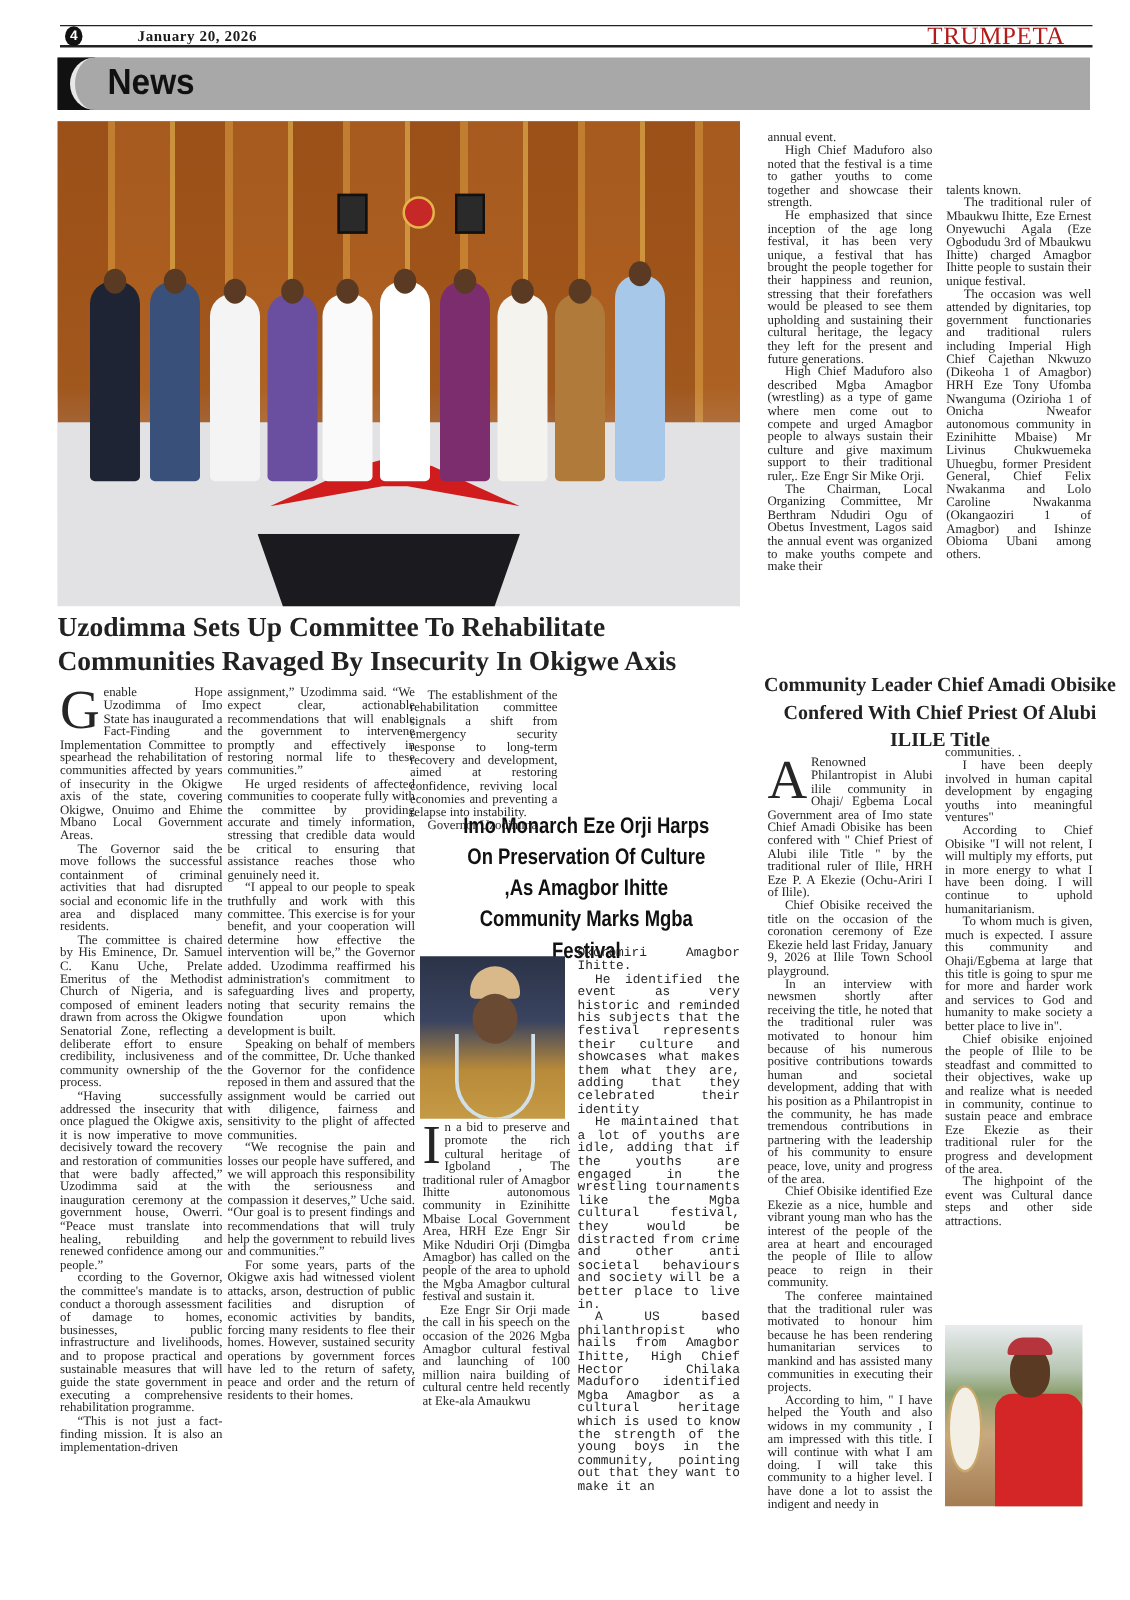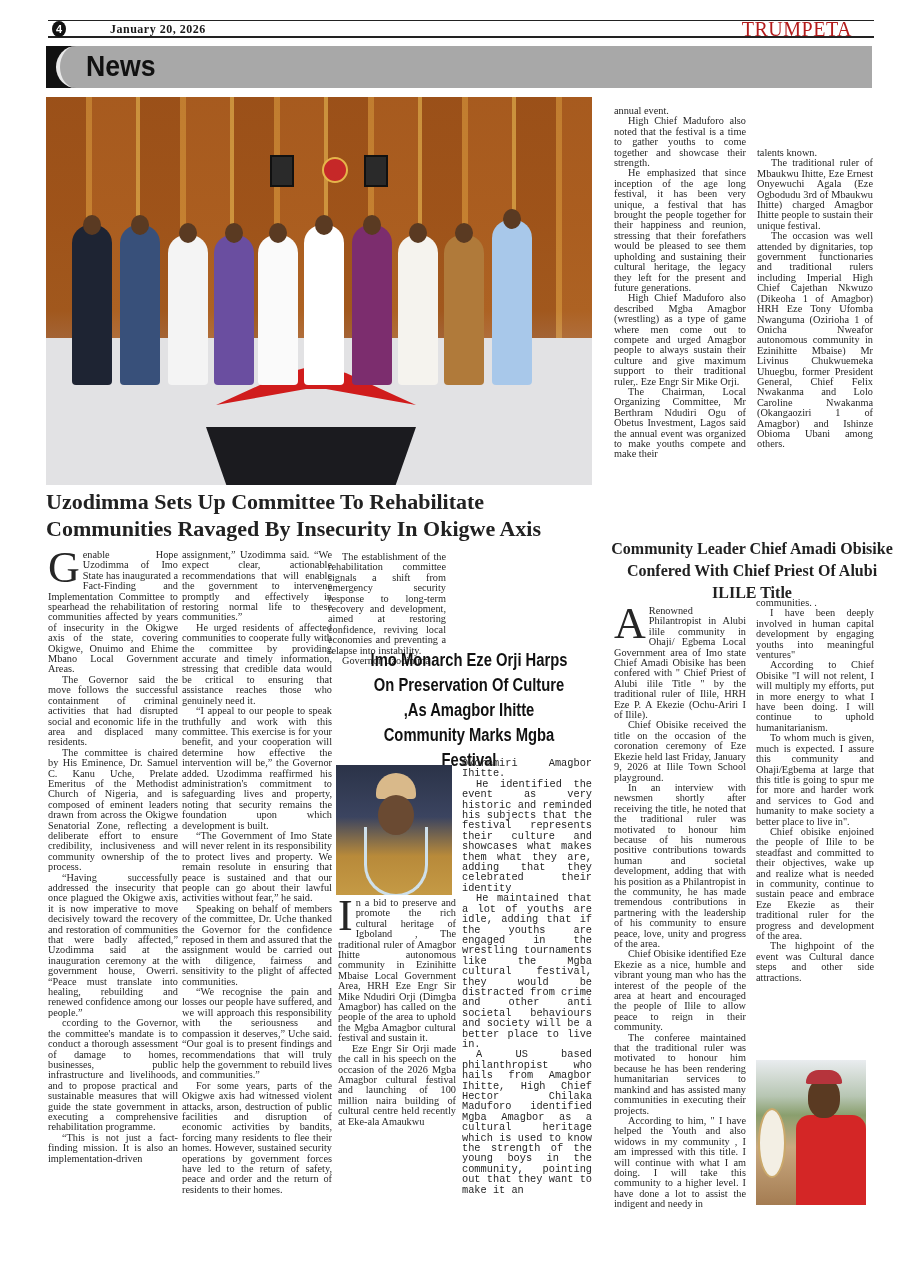--- a/index.html
+++ b/index.html
@@ -109,21 +109,20 @@
     <p>The committee is chaired by His Eminence, Dr. Samuel C. Kanu Uche, Prelate Emeritus of the Methodist Church of Nigeria, and is composed of eminent leaders drawn from across the Okigwe Senatorial Zone, reflecting a deliberate effort to ensure credibility, inclusiveness and community ownership of the process.</p>
     <p>“Having successfully addressed the insecurity that once plagued the Okigwe axis, it is now imperative to move decisively toward the recovery and restoration of communities that were badly affected,” Uzodimma said at the inauguration ceremony at the government house, Owerri. “Peace must translate into healing, rebuilding and renewed confidence among our people.”</p>
     <p>ccording to the Governor, the committee's mandate is to conduct a thorough assessment of damage to homes, businesses, public infrastructure and livelihoods, and to propose practical and sustainable measures that will guide the state government in executing a comprehensive rehabilitation programme.</p>
     <p>“This is not just a fact-finding mission. It is also an implementation-driven</p>
   </div>
 
   <div class="col" style="left:182px;top:550px;width:150px;">
     <p class="noind">assignment,” Uzodimma said. “We expect clear, actionable recommendations that will enable the government to intervene promptly and effectively in restoring normal life to these communities.”</p>
     <p>He urged residents of affected communities to cooperate fully with the committee by providing accurate and timely information, stressing that credible data would be critical to ensuring that assistance reaches those who genuinely need it.</p>
     <p>“I appeal to our people to speak truthfully and work with this committee. This exercise is for your benefit, and your cooperation will determine how effective the intervention will be,” the Governor added. Uzodimma reaffirmed his administration's commitment to safeguarding lives and property, noting that security remains the foundation upon which development is built.</p>
-    <p>“The Government of Imo State will never relent in its responsibility to protect lives and property. We remain resolute in ensuring that peace is sustained and that our people can go about their lawful activities without fear,” he said.</p>
     <p>Speaking on behalf of members of the committee, Dr. Uche thanked the Governor for the confidence reposed in them and assured that the assignment would be carried out with diligence, fairness and sensitivity to the plight of affected communities.</p>
     <p>“We recognise the pain and losses our people have suffered, and we will approach this responsibility with the seriousness and compassion it deserves,” Uche said. “Our goal is to present findings and recommendations that will truly help the government to rebuild lives and communities.”</p>
     <p>For some years, parts of the Okigwe axis had witnessed violent attacks, arson, destruction of public facilities and disruption of economic activities by bandits, forcing many residents to flee their homes. However, sustained security operations by government forces have led to the return of safety, peace and order and the return of residents to their homes.</p>
   </div>
 
   <div class="col" style="left:328px;top:552px;width:118px;">
     <p>The establishment of the rehabilitation committee signals a shift from emergency security response to long-term recovery and development, aimed at restoring confidence, reviving local economies and preventing a relapse into instability.</p>
     <p>Governor Uzodimma</p>
   </div>
 

